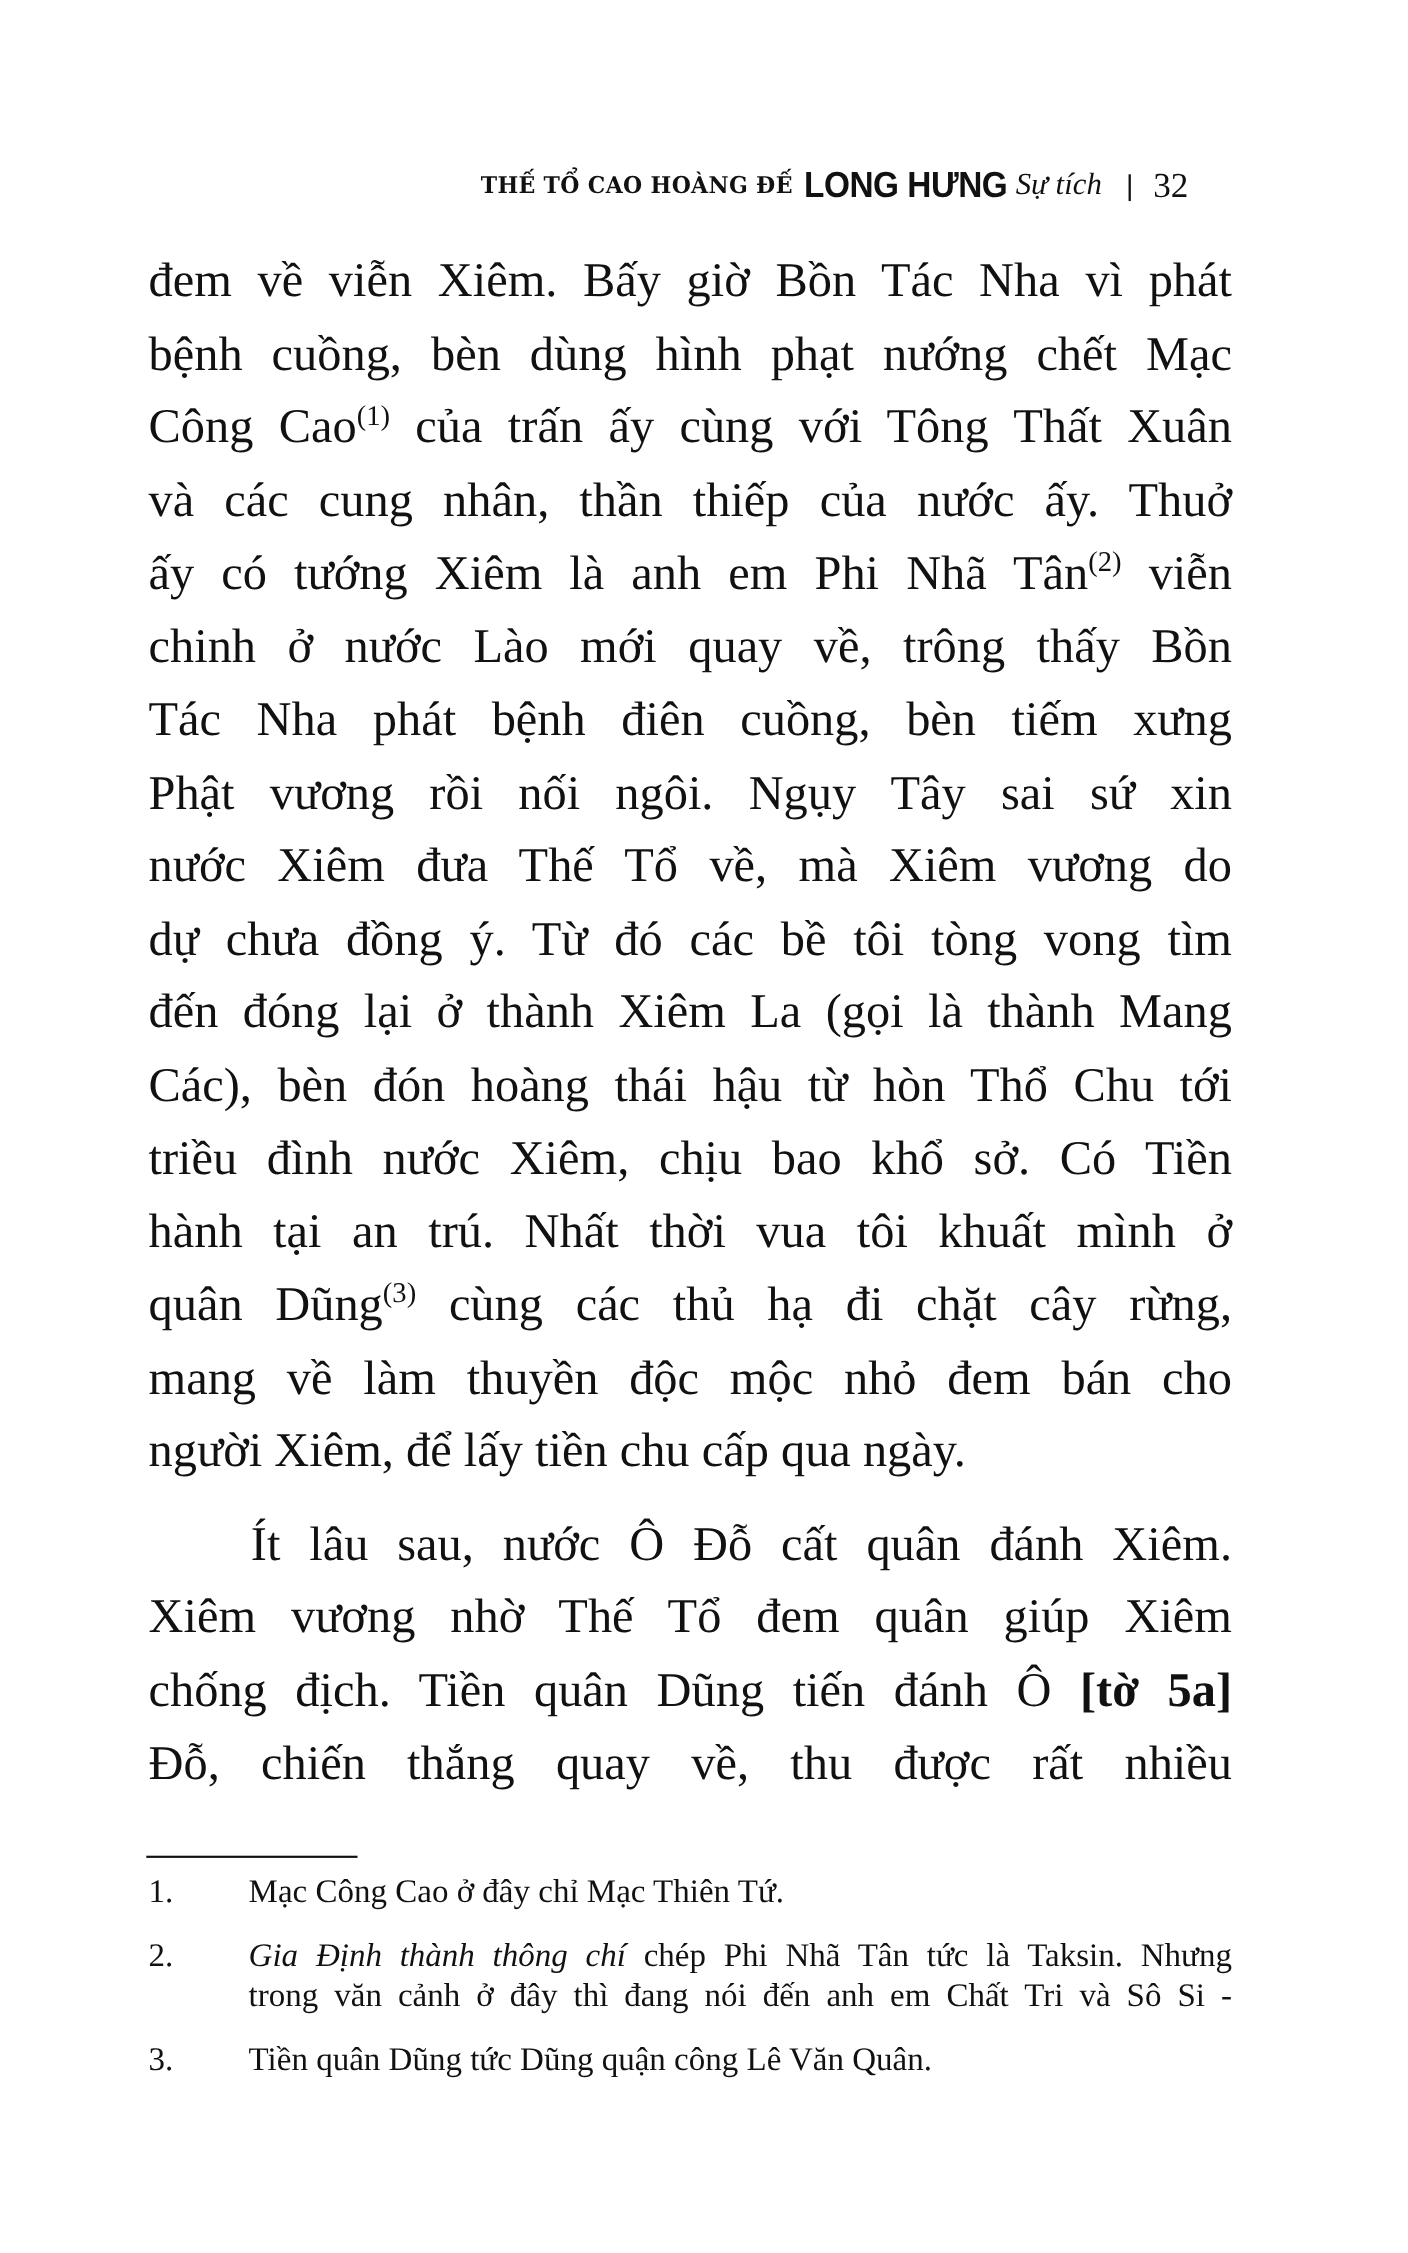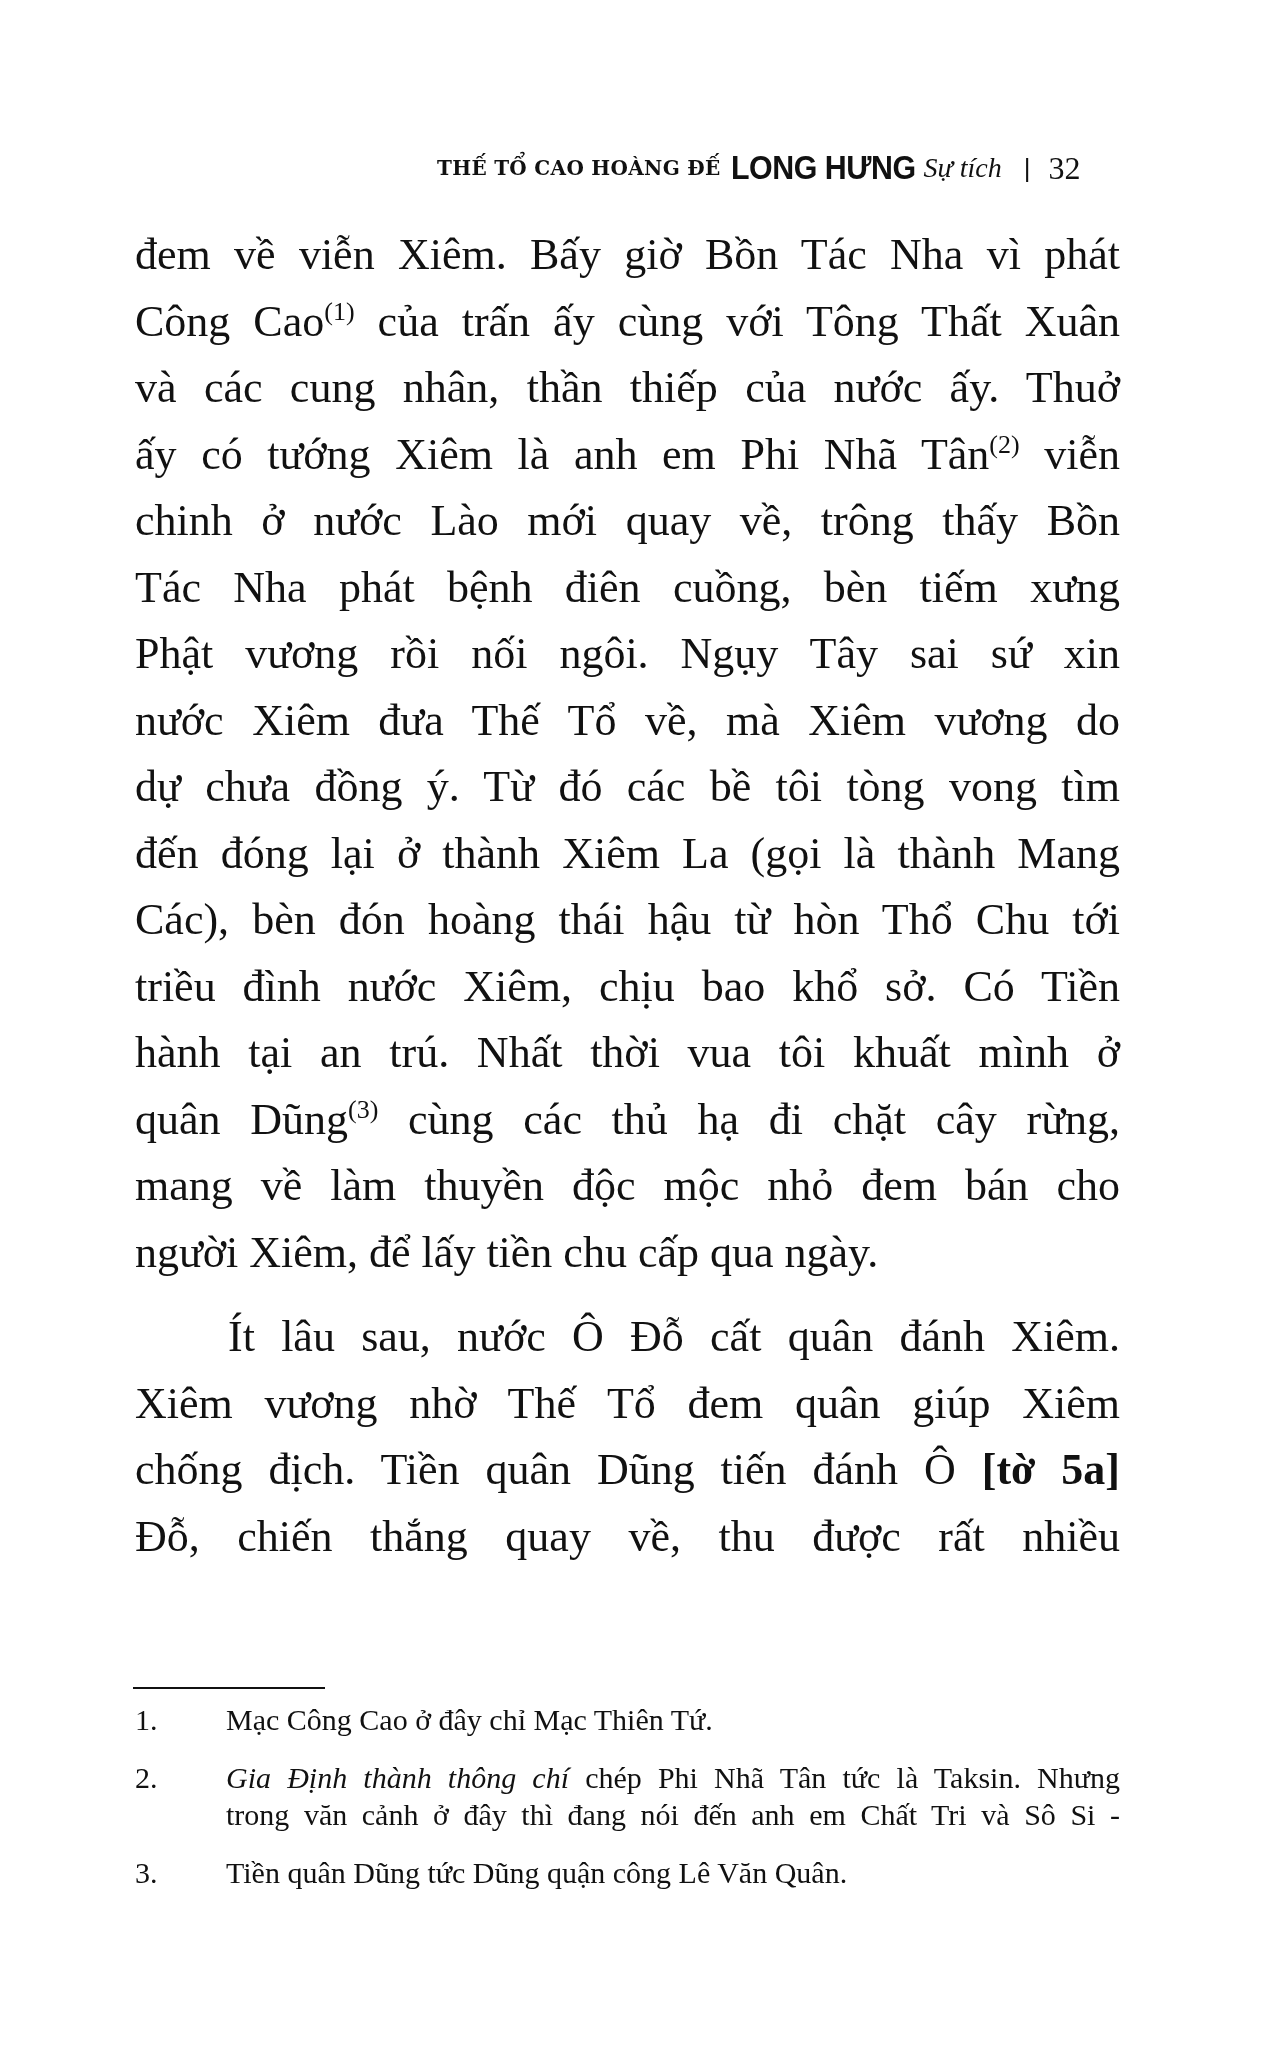--- a/index.html
+++ b/index.html
@@ -65,20 +65,21 @@
   <span class="rh-title">THẾ TỔ CAO HOÀNG ĐẾ</span>
   <span class="rh-brand">LONG HƯNG</span>
   <span class="rh-script">Sự tích</span>
   <span class="rh-sep">|</span>
   <span class="rh-page">32</span>
 </div>
 
 <div class="body-text">
   <div class="paragraph">
     <span class="line">đem về viễn Xiêm. Bấy giờ Bồn Tác Nha vì phát</span>
+    <span class="line">bệnh cuồng, bèn dùng hình phạt nướng chết Mạc</span>
     <span class="line"><span>Công Cao</span><sup class="fnref">(1)</sup> <span>của trấn ấy cùng với Tông Thất Xuân</span></span>
     <span class="line">và các cung nhân, thần thiếp của nước ấy. Thuở</span>
     <span class="line"><span>ấy có tướng Xiêm là anh em Phi Nhã Tân</span><sup class="fnref">(2)</sup> <span>viễn</span></span>
     <span class="line">chinh ở nước Lào mới quay về, trông thấy Bồn</span>
     <span class="line">Tác Nha phát bệnh điên cuồng, bèn tiếm xưng</span>
     <span class="line">Phật vương rồi nối ngôi. Ngụy Tây sai sứ xin</span>
     <span class="line">nước Xiêm đưa Thế Tổ về, mà Xiêm vương do</span>
     <span class="line">dự chưa đồng ý. Từ đó các bề tôi tòng vong tìm</span>
     <span class="line">đến đóng lại ở thành Xiêm La (gọi là thành Mang</span>
     <span class="line">Các), bèn đón hoàng thái hậu từ hòn Thổ Chu tới</span>

